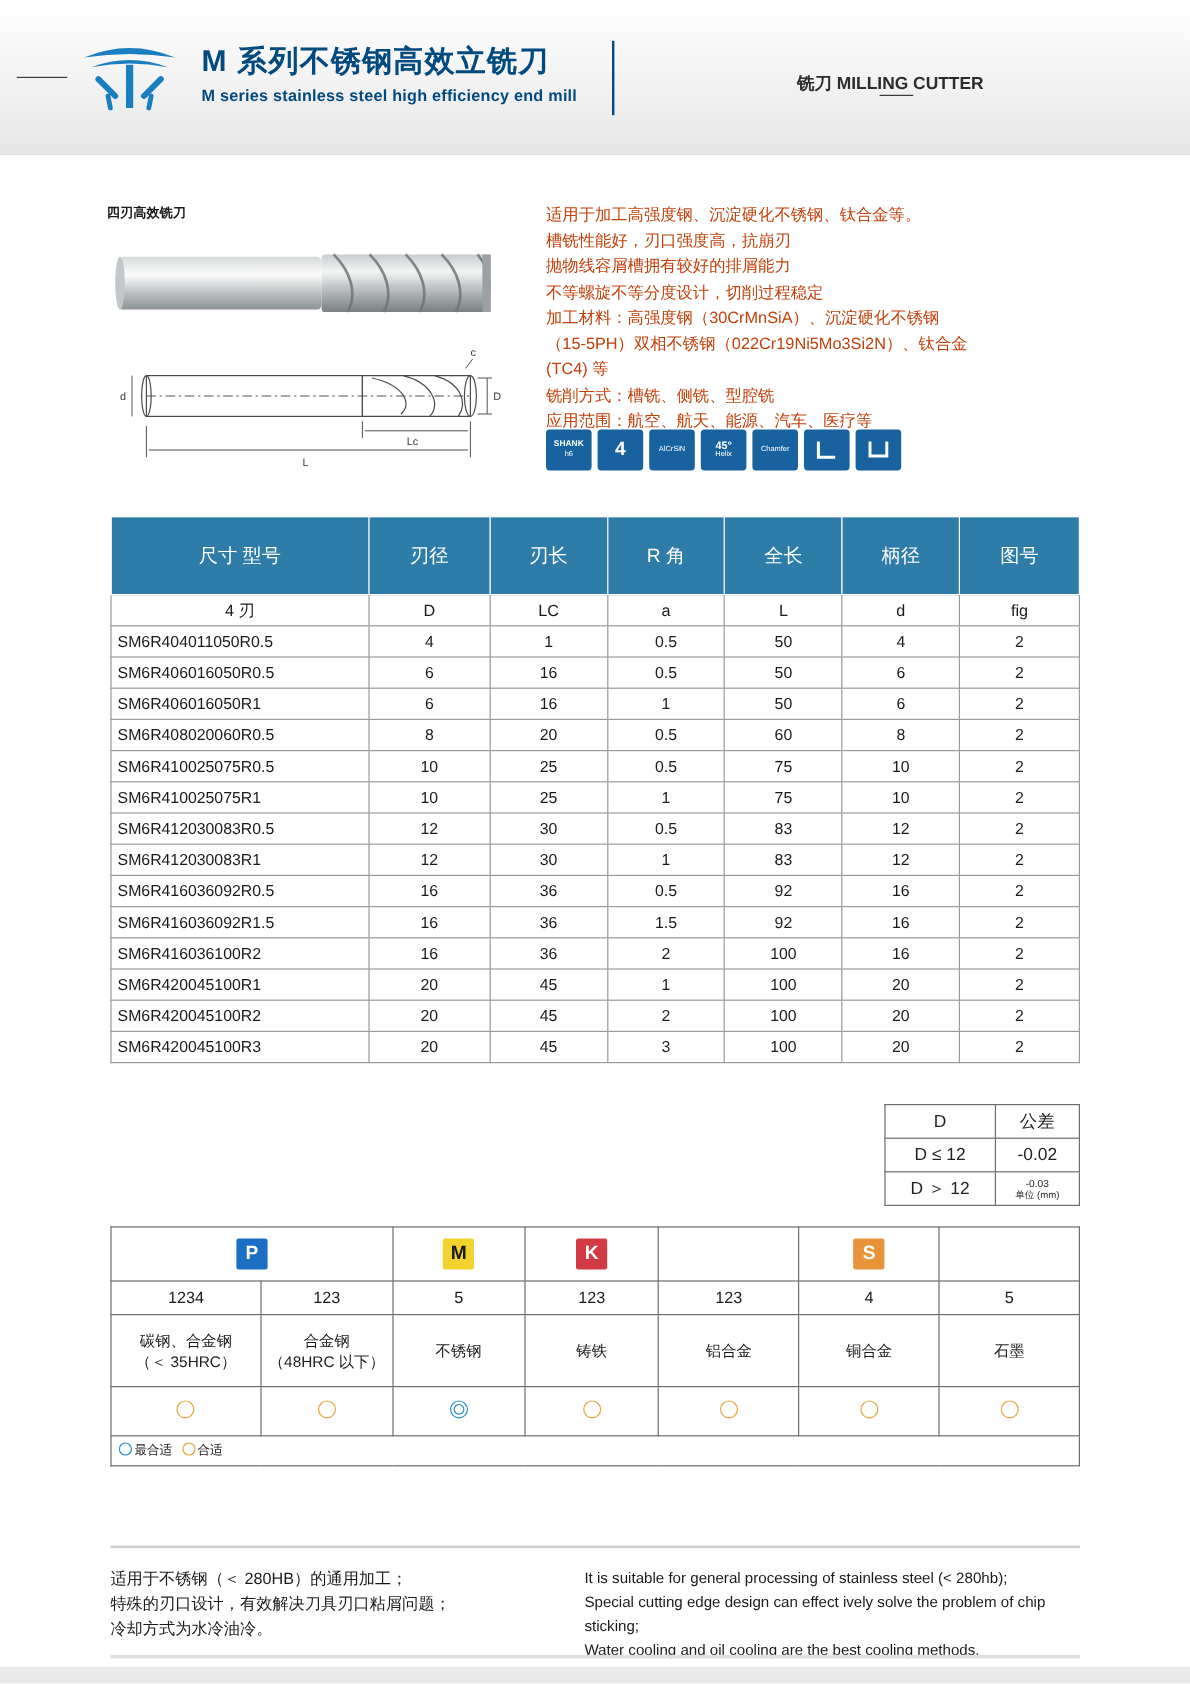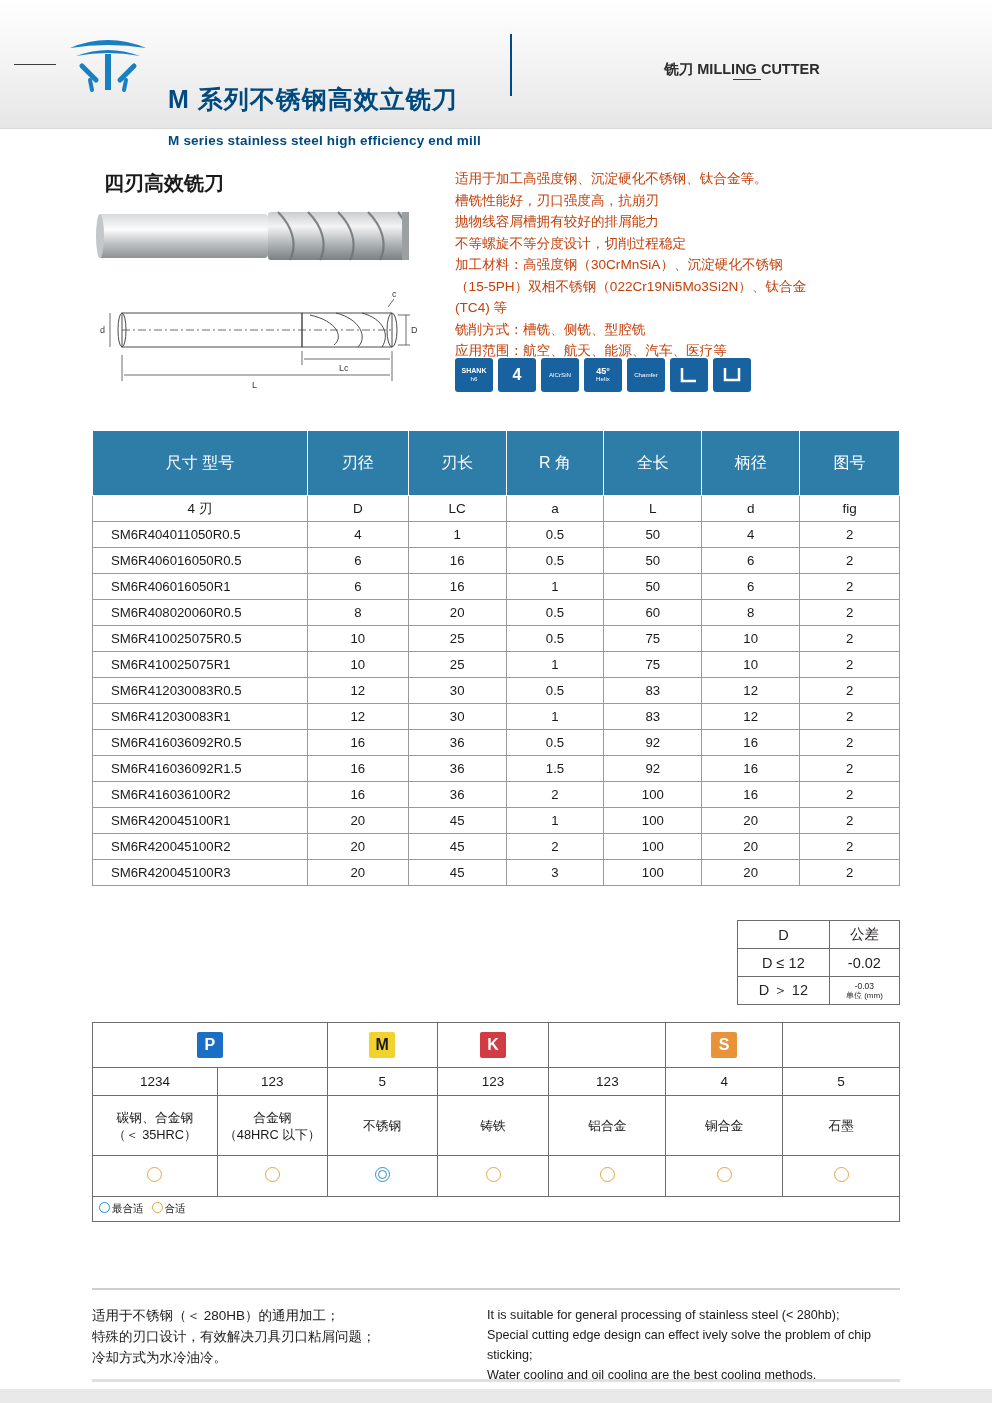--- a/index.html
+++ b/index.html
@@ -21,24 +21,23 @@
   .logo-box{
     position:absolute;left:62px;top:34px;width:92px;height:62px;
   }
   .logo-box svg{display:block;}
   .title-block{
     position:absolute;left:168px;top:36px;
   }
   .title-cn{
     font-size:25px;font-weight:bold;color:#004a80;letter-spacing:1px;
     line-height:30px;
-    margin-top:48px;
   }
   .title-en{
-    font-size:13.5px;font-weight:bold;color:#004a80;margin-top:19px;
+    font-size:13.5px;font-weight:bold;color:#004a80;margin-top:6px;
     letter-spacing:.2px;
   }
   .title-divider{
     position:absolute;left:510px;top:34px;width:2px;height:62px;background:#004a80;
   }
   .header-right{
     position:absolute;right:30px;top:60px;
     display:flex;align-items:center;width:440px;justify-content:flex-end;flex-direction:column;
   }
   .header-rule{
@@ -49,22 +48,22 @@
   }
   .header-right-text{
     font-size:14.5px;font-weight:bold;color:#2c2c2c;white-space:nowrap;
   }
   .header-left-rule{
     position:absolute;left:14px;top:64px;width:42px;height:1px;background:#3a3a3a;
   }
 
   
   .prod-title{
-    position:absolute;left:104px;top:170px;
-    font-size:20px;font-weight:bold;color:#1a1a1a;
+    position:absolute;left:89px;top:170px;
+    font-size:11px;font-weight:bold;color:#1a1a1a;
   }
   .cutter-img{
     position:absolute;left:92px;top:196px;width:330px;height:80px;
   }
   .dim-img{
     position:absolute;left:92px;top:285px;width:330px;height:110px;
   }
   .spec-text{
     position:absolute;left:455px;top:168px;width:470px;
     font-size:13.6px;line-height:21.5px;color:#c2410c;
@@ -90,21 +89,21 @@
   }
   .main-table th{
     background:#2e7ca8;color:#ffffff;font-weight:normal;
     font-size:16px;height:62px;border:1px solid #ffffff;
     border-left-color:#ffffff;
   }
   .main-table td{
     border:1px solid #9a9a9a;height:23px;text-align:center;
     font-size:13.2px;color:#1a1a1a;
   }
-  .main-table td.name{text-align:left;padding-left:18px;}
+  .main-table td.name{text-align:left;padding-left:5px;}
   .main-table tr.sub td{font-size:13.5px;}
   .main-table col.c1{width:215px;}
   .main-table col.c2{width:101px;}
   .main-table col.c3{width:98px;}
   .main-table col.c4{width:98px;}
   .main-table col.c5{width:98px;}
   .main-table col.c6{width:98px;}
   .main-table col.c7{width:100px;}
 
   

